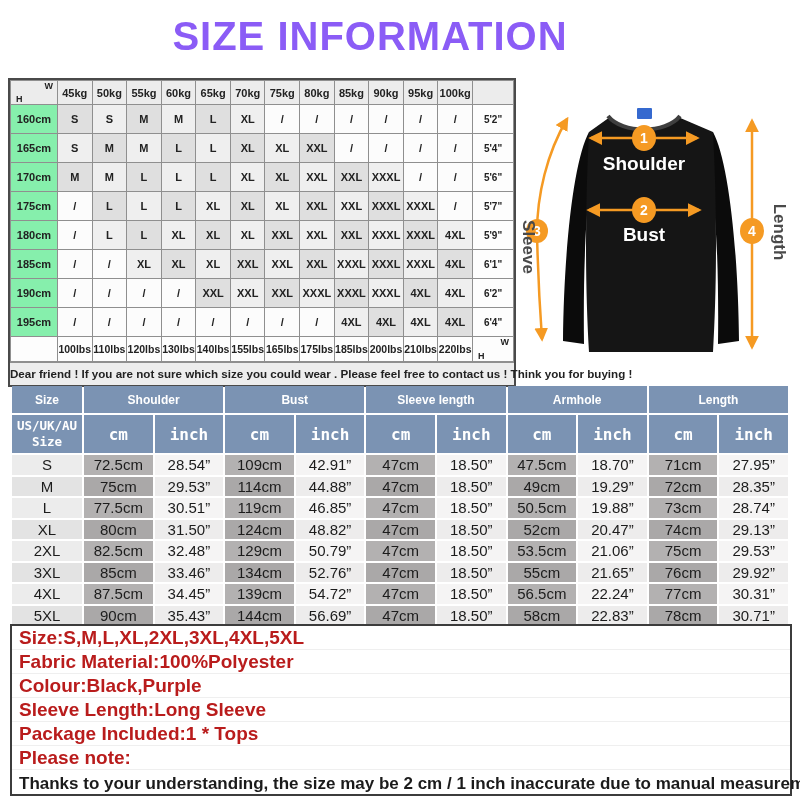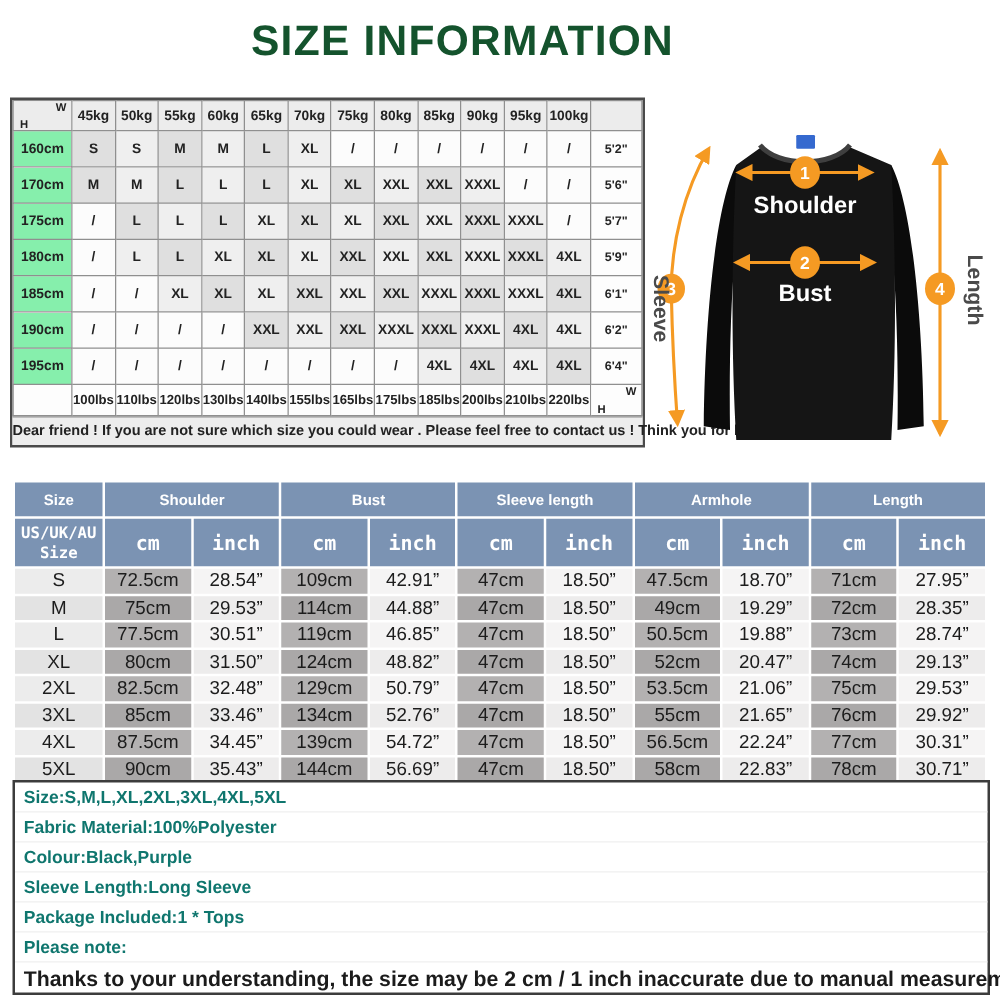--- a/index.html
+++ b/index.html
@@ -1,21 +1,21 @@
 <!DOCTYPE html>
 <html><head>
 <meta charset="utf-8">
 <style>
   html,body{margin:0;padding:0;background:#ffffff;}
   .canvas{position:relative;width:800px;height:800px;background:#fff;
           font-family:"Liberation Sans",sans-serif;color:#1a1a1a;overflow:hidden;}
 
   
   .page-title{position:absolute;top:14px;left:0;width:740px;text-align:center;
-    font-size:34px;font-weight:800;letter-spacing:1px;color:#14532d;}
+    font-size:40px;font-weight:800;letter-spacing:1px;color:#8b5cf6;}
 
   
   .fit-wrap{position:absolute;left:8px;top:78px;width:504px;border:2px solid #4a4a4a;background:#fff;}
   table.fit{width:100%;border-collapse:collapse;table-layout:fixed;}
   table.fit td{border:1px solid #8f8f8f;text-align:center;vertical-align:middle;
     font-size:11px;font-weight:bold;color:#222;height:28px;padding:0;overflow:hidden;}
   table.fit tr.hdr td{height:23px;background:#ececec;font-size:11px;}
   table.fit tr.lbs td{height:24px;background:#fdfdfd;font-size:10.5px;}
   table.fit td:first-child{width:46px;background:#86efac;}
   table.fit td:last-child{width:40px;background:#fdfdfd;font-size:10px;}
@@ -46,22 +46,22 @@
   table.size td.sz{background:#ececec;}
   table.size td.cmv{background:#b3b1b1;}
   table.size td.inv{background:#f5f4f4;}
   table.size tr.alt td.sz{background:#e3e3e3;}
   table.size tr.alt td.cmv{background:#aaa8a8;}
   table.size tr.alt td.inv{background:#edecec;}
 
   
   .details{position:absolute;left:10px;top:624px;width:778px;height:168px;
     border:2px solid #3c3c3c;background:#fff;}
-  .detail-line{height:23px;line-height:23px;padding-left:7px;font-size:14px;font-weight:600;
-    color:#0f766e;border-bottom:1px solid #efefef;white-space:nowrap;}
+  .detail-line{height:23px;line-height:23px;padding-left:7px;font-size:19px;font-weight:600;
+    color:#b91c1c;border-bottom:1px solid #efefef;white-space:nowrap;}
   .disclaimer{padding:4px 0 0 7px;font-size:17px;font-weight:600;color:#1b1b1b;white-space:nowrap;}
 </style>
 </head>
 <body>
 
 <div class="canvas">
 
   <div class="page-title">SIZE INFORMATION</div>
 
   <div class="fit-wrap">
@@ -96,20 +96,36 @@
             <td class="sh1">XL</td>
             <td class="slash">/</td>
             <td class="slash">/</td>
             <td class="slash">/</td>
             <td class="slash">/</td>
             <td class="slash">/</td>
             <td class="slash">/</td>
             <td>5'2"</td>
           </tr>
           <tr>
+            <td>165cm</td>
+            <td class="sh1">S</td>
+            <td class="sh2">M</td>
+            <td class="sh1">M</td>
+            <td class="sh2">L</td>
+            <td class="sh1">L</td>
+            <td class="sh2">XL</td>
+            <td class="sh1">XL</td>
+            <td class="sh2">XXL</td>
+            <td class="slash">/</td>
+            <td class="slash">/</td>
+            <td class="slash">/</td>
+            <td class="slash">/</td>
+            <td>5'4"</td>
+          </tr>
+          <tr>
             <td>170cm</td>
             <td class="sh2">M</td>
             <td class="sh1">M</td>
             <td class="sh2">L</td>
             <td class="sh1">L</td>
             <td class="sh2">L</td>
             <td class="sh1">XL</td>
             <td class="sh2">XL</td>
             <td class="sh1">XXL</td>
             <td class="sh2">XXL</td>

